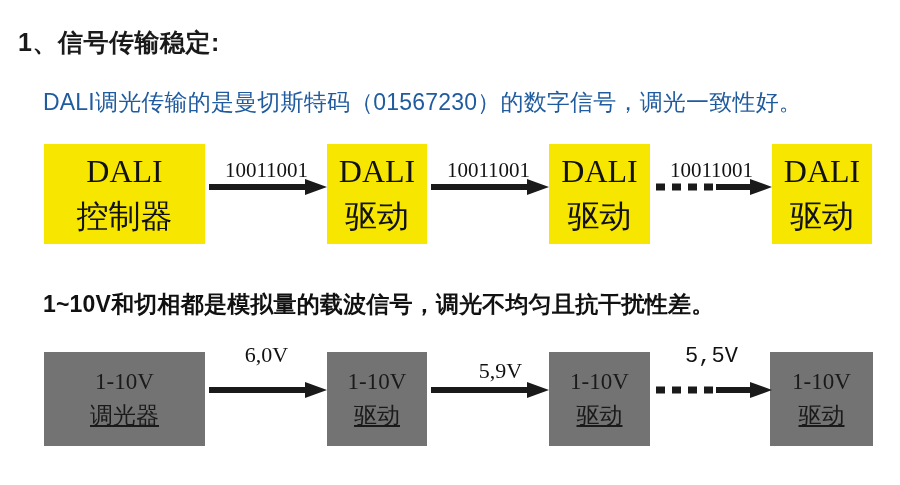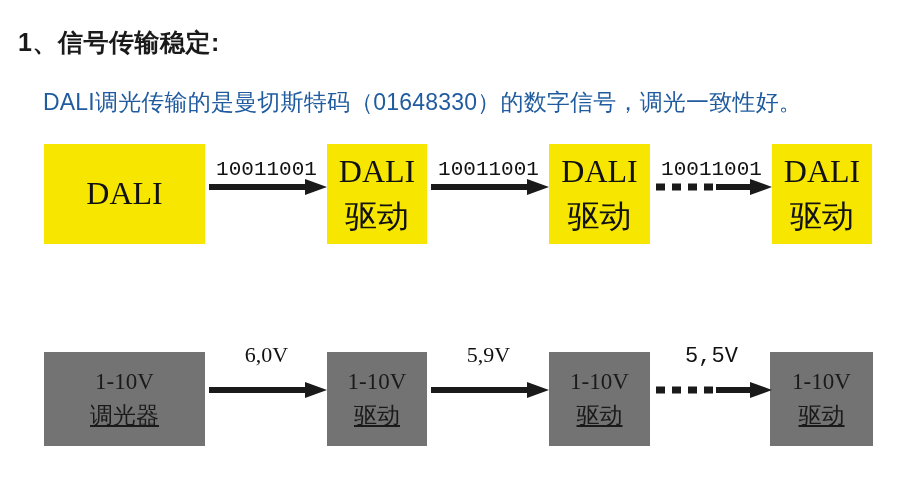--- a/index.html
+++ b/index.html
@@ -95,38 +95,39 @@
     height: 34px;
   }
   .arrow svg { display: block; overflow: visible; }
   .arrow-label {
     position: absolute;
     font-size: 21px;
     font-weight: 400;
     color: #111111;
     white-space: nowrap;
     text-align: center;
-    font-family: Liberation Mono, monospace;
+    font-family: Liberation Serif, serif;
   }
   .arrow-label.serif {
     font-family: "Liberation Serif", "DejaVu Serif", serif;
     font-size: 22px;
   }
 </style>
 </head>
 <body>
 
 <div class="canvas">
 
   <div class="heading">1、信号传输稳定:</div>
 
-  <div class="blue-line">DALI调光传输的是曼切斯特码（01648330）的数字信号，调光一致性好。</div>
+  <div class="blue-line">DALI调光传输的是曼切斯特码（01567230）的数字信号，调光一致性好。</div>
 
   <div class="node yellow" style="left:44px; top:144px; width:161px; height:100px;">
     <span class="l1">DALI</span>
+    <span class="l2">控制器</span>
   </div>
 
   <div class="node yellow" style="left:327px; top:144px; width:100px; height:100px;">
     <span class="l1">DALI</span>
     <span class="l2">驱动</span>
   </div>
 
   <div class="node yellow" style="left:549px; top:144px; width:101px; height:100px;">
     <span class="l1">DALI</span>
     <span class="l2">驱动</span>
@@ -155,20 +156,21 @@
 
   <div class="arrow-label" style="left:651px; top:158px; width:121px;">10011001</div>
   <div class="arrow" style="left:654px; top:177px; width:118px;">
     <svg width="118" height="20" viewBox="0 0 118 20">
       <line x1="2" y1="10" x2="62" y2="10" stroke="#1a1a1a" stroke-width="7" stroke-dasharray="9 7"></line>
       <line x1="62" y1="10" x2="100" y2="10" stroke="#1a1a1a" stroke-width="6"></line>
       <polygon points="96,2 118,10 96,18" fill="#1a1a1a"></polygon>
     </svg>
   </div>
 
+  <div class="black-line">1~10V和切相都是模拟量的载波信号，调光不均匀且抗干扰性差。</div>
 
   <div class="node gray" style="left:44px; top:352px; width:161px; height:94px;">
     <span class="l1">1-10V</span>
     <span class="l2">调光器</span>
   </div>
 
   <div class="node gray" style="left:327px; top:352px; width:100px; height:94px;">
     <span class="l1">1-10V</span>
     <span class="l2">驱动</span>
   </div>
@@ -184,21 +186,21 @@
   </div>
 
   <div class="arrow-label serif" style="left:206px; top:342px; width:121px;font-family:Liberation Serif, serif;">6,0V</div>
   <div class="arrow" style="left:209px; top:380px; width:118px;">
     <svg width="118" height="20" viewBox="0 0 118 20">
       <line x1="0" y1="10" x2="100" y2="10" stroke="#1a1a1a" stroke-width="6"></line>
       <polygon points="96,2 118,10 96,18" fill="#1a1a1a"></polygon>
     </svg>
   </div>
 
-  <div class="arrow-label serif" style="left:428px; top:342px; width:121px;">5,9V</div>
+  <div class="arrow-label serif" style="left:428px; top:358px; width:121px;padding-left:12px;">5,9V</div>
   <div class="arrow" style="left:431px; top:380px; width:118px;">
     <svg width="118" height="20" viewBox="0 0 118 20">
       <line x1="0" y1="10" x2="100" y2="10" stroke="#1a1a1a" stroke-width="6"></line>
       <polygon points="96,2 118,10 96,18" fill="#1a1a1a"></polygon>
     </svg>
   </div>
 
   <div class="arrow-label serif" style="left:651px; top:344px; width:121px;font-family:Liberation Mono, monospace;">5,5V</div>
   <div class="arrow" style="left:654px; top:380px; width:118px;">
     <svg width="118" height="20" viewBox="0 0 118 20">

